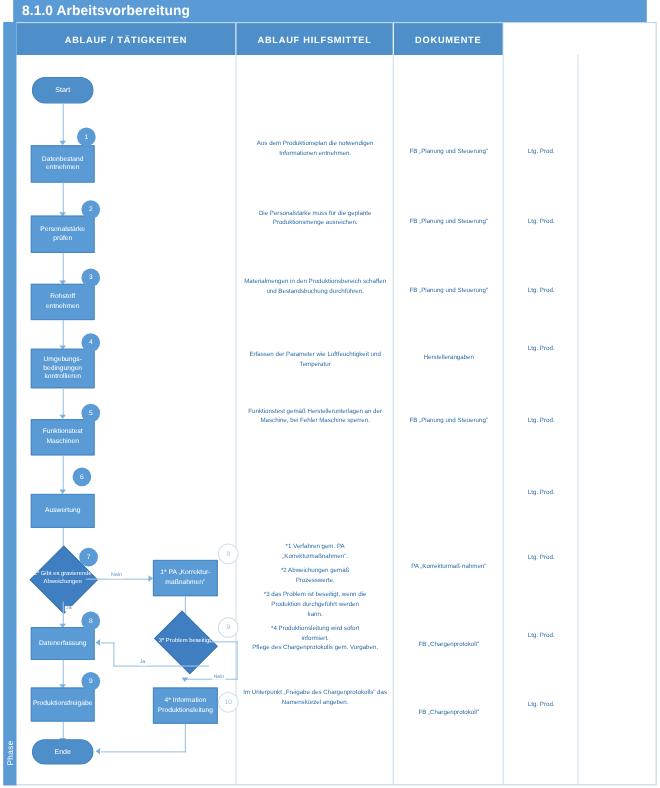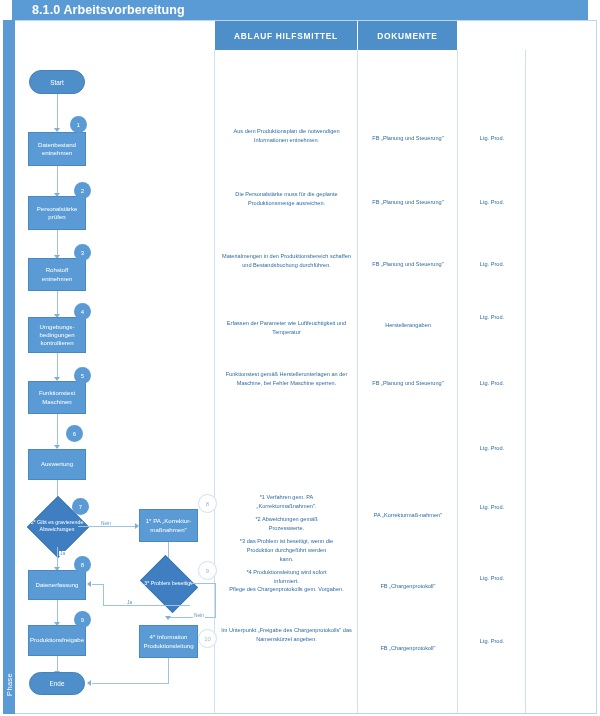--- a/index.html
+++ b/index.html
@@ -8,21 +8,21 @@
     font-family:"Liberation Sans",sans-serif;
     color:#2b6ca3;overflow:hidden;
   }
   .page{position:relative;width:600px;height:716px;box-sizing:border-box;}
 
   
   .title-bar{
     position:absolute;left:12px;top:0;width:576px;height:20px;
     background:#5b9bd5;color:#ffffff;
     font-size:12.5px;font-weight:bold;
-    display:flex;align-items:center;padding-left:20px;box-sizing:border-box;
+    display:flex;align-items:center;padding-left:8px;box-sizing:border-box;
     letter-spacing:.1px;
   }
   .title-accent{
     position:absolute;left:0;top:0;width:12px;height:20px;background:#ffffff;
   }
 
   
   .frame{
     position:absolute;left:3px;top:20px;width:594px;height:694px;
     border:1px solid #bcd6ec;box-sizing:border-box;background:#ffffff;
@@ -118,20 +118,21 @@
 <div class="page">
 
   <div class="title-accent"></div>
   <div class="title-bar">8.1.0 Arbeitsvorbereitung</div>
 
   <div class="frame"></div>
   <div class="phase-band">
     <div class="phase-label">Phase</div>
   </div>
 
+  <div class="hdr" style="left:15px;width:200px;">ABLAUF / TÄTIGKEITEN</div>
   <div class="hdr" style="left:358px;width:100px;">DOKUMENTE</div>
   <div class="hdr" style="left:215px;width:143px;">ABLAUF HILFSMITTEL</div>
 
   <div class="col" style="left:15px;width:200px;"></div>
   <div class="col" style="left:215px;width:143px;"></div>
   <div class="col" style="left:358px;width:100px;"></div>
   <div class="col" style="left:458px;width:68px;"></div>
   <div class="col last" style="left:526px;width:62px;"></div>
 
   <div class="node term" style="left:29px;top:70px;width:56px;height:24px;">Start</div>

